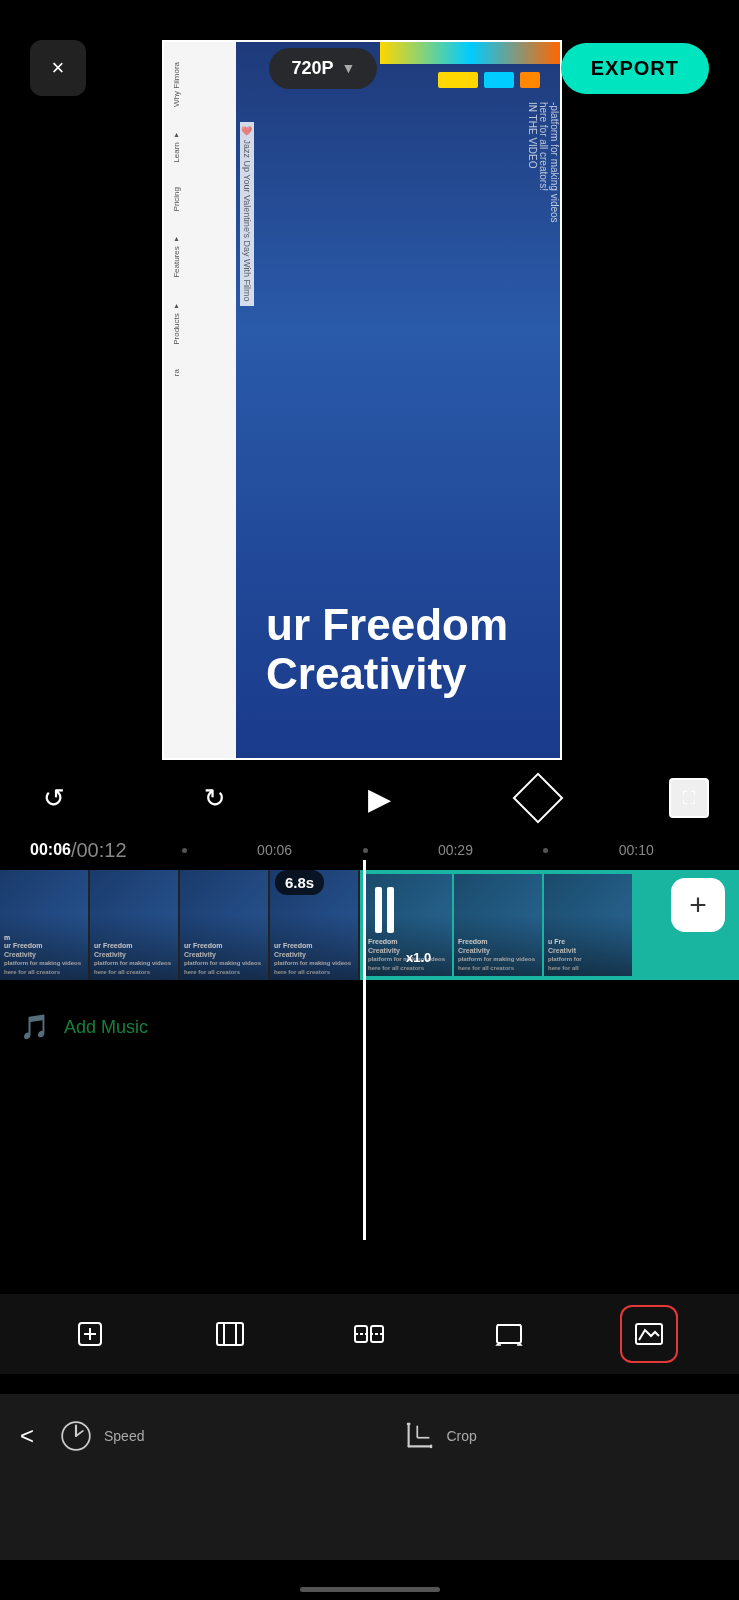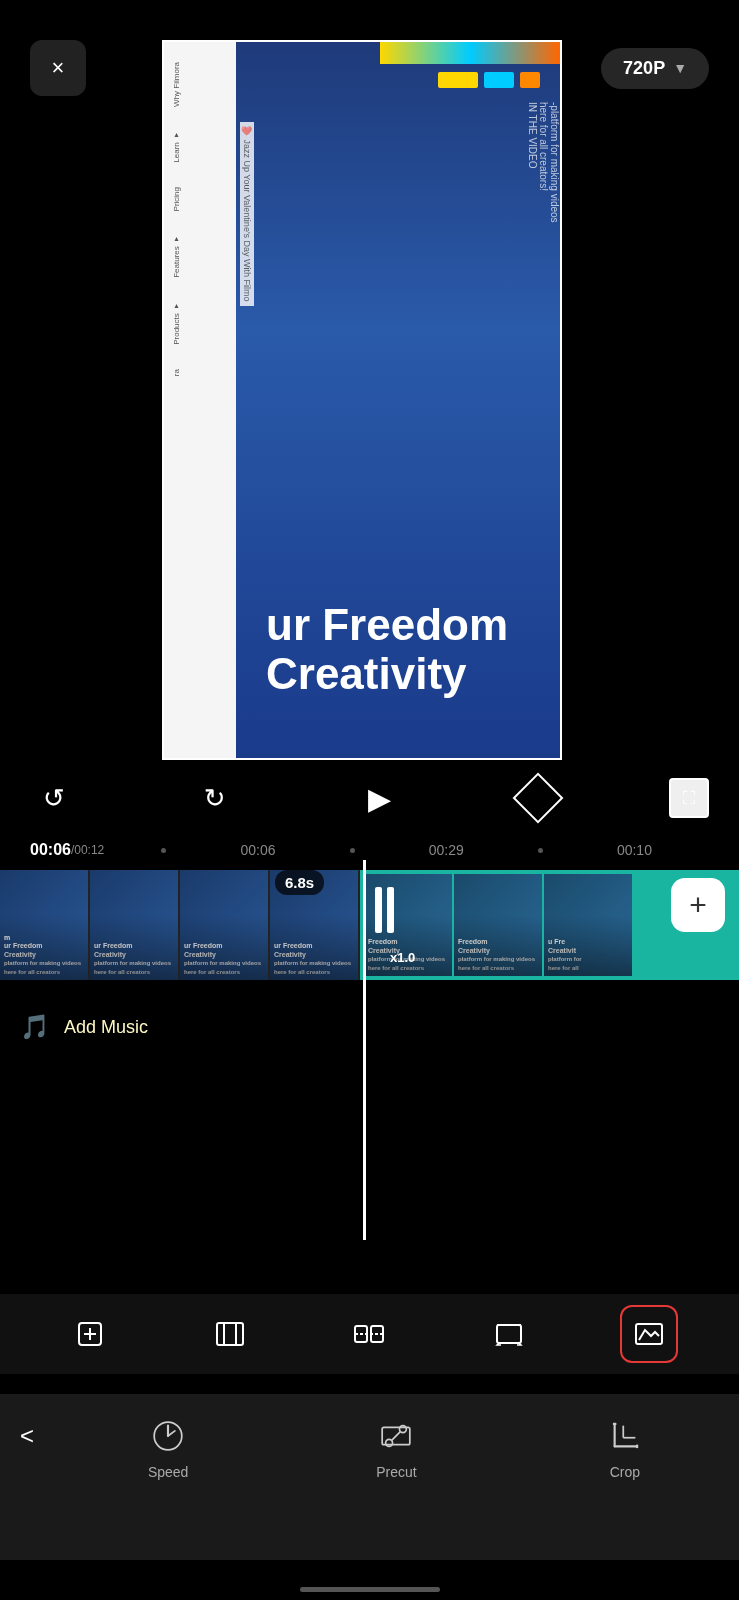--- a/index.html
+++ b/index.html
@@ -229,21 +229,21 @@
       display: flex;
       align-items: center;
       padding: 0 30px;
     }
     .time-current {
       font-size: 16px;
       color: #fff;
       font-weight: 600;
     }
     .time-total {
-      font-size: 12px;
+      font-size: 20px;
       color: #888;
     }
     .time-dots {
       flex: 1;
       display: flex;
       align-items: center;
       justify-content: space-around;
       padding: 0 20px;
     }
     .time-label {
@@ -353,21 +353,21 @@
     .pause-bar {
       width: 7px;
       height: 46px;
       background: #fff;
       border-radius: 2px;
     }
 
     
     .speed-indicator {
       position: absolute;
-      left: 390px;
+      left: 406px;
       top: 950px;
       font-size: 13px;
       color: #fff;
       font-weight: 600;
       z-index: 12;
     }
 
     
     .add-clip-btn {
       position: absolute;
@@ -399,21 +399,21 @@
       align-items: center;
       padding: 0 20px;
       gap: 14px;
     }
     .music-icon {
       font-size: 24px;
       color: #fff;
     }
     .music-label {
       font-size: 18px;
-      color: #fef9c3;
+      color: #15803d;
     }
 
     
     .empty-area {
       position: absolute;
       top: 1054px;
       left: 0;
       right: 0;
       height: 260px;
       background: #000;
@@ -467,21 +467,20 @@
       right: 0;
       height: 166px;
       background: #1a1a1a;
       display: flex;
       align-items: flex-start;
       padding-top: 10px;
     }
     .bottom-menu-item {
       flex: 1;
       display: flex;
-      flex-direction: column;
       align-items: center;
       gap: 6px;
       padding: 10px 0;
       cursor: pointer;
     }
     .bottom-menu-item .icon-wrap {
       width: 44px;
       height: 44px;
       display: flex;
       align-items: center;
@@ -526,20 +525,21 @@
 <body>
 
 <div class="top-bar">
   <button class="close-btn">
     <span>×</span>
   </button>
   <button class="quality-btn">
     <span>720P</span>
     <span class="arrow">▼</span>
   </button>
+  <button class="export-btn">EXPORT</button>
 </div>
 
 <div class="preview-area">
   <div class="preview-content">
 
     <div class="sidebar-mock">
       <span class="sidebar-item">Why Filmora</span>
       <span class="sidebar-item">Learn ▾</span>
       <span class="sidebar-item">Pricing</span>
       <span class="sidebar-item">Features ▾</span>
@@ -702,31 +702,20 @@
         <circle cx="22" cy="22" r="16" stroke="#ccc" stroke-width="2" fill="none"></circle>
         <path d="M22 22 L22 10" stroke="#ccc" stroke-width="2.5" stroke-linecap="round"></path>
         <path d="M22 22 L30 16" stroke="#ccc" stroke-width="2" stroke-linecap="round"></path>
       </svg>
     </div>
     <span class="label">Speed</span>
   </div>
 
 
 
-  <div class="bottom-menu-item">
-    <div class="icon-wrap">
-      <svg viewBox="0 0 44 44">
-        <rect x="6" y="12" width="32" height="20" rx="2" fill="none" stroke="#ccc" stroke-width="2"></rect>
-        <circle cx="14" cy="30" r="4" fill="none" stroke="#ccc" stroke-width="2"></circle>
-        <circle cx="30" cy="14" r="4" fill="none" stroke="#ccc" stroke-width="2"></circle>
-        <line x1="17" y1="27" x2="27" y2="17" stroke="#ccc" stroke-width="2"></line>
-      </svg>
-    </div>
-    <span class="label">Precut</span>
-  </div>
 
   <div class="bottom-menu-item">
     <div class="icon-wrap">
       <svg viewBox="0 0 44 44">
         <line x1="10" y1="8" x2="10" y2="34" stroke="#ccc" stroke-width="2.5" stroke-linecap="round"></line>
         <line x1="10" y1="34" x2="36" y2="34" stroke="#ccc" stroke-width="2.5" stroke-linecap="round"></line>
         <line x1="20" y1="10" x2="20" y2="24" stroke="#ccc" stroke-width="2"></line>
         <line x1="20" y1="24" x2="34" y2="24" stroke="#ccc" stroke-width="2"></line>
         <path d="M8 8 L12 8" stroke="#ccc" stroke-width="2.5"></path>
         <path d="M36 32 L36 36" stroke="#ccc" stroke-width="2.5"></path>

